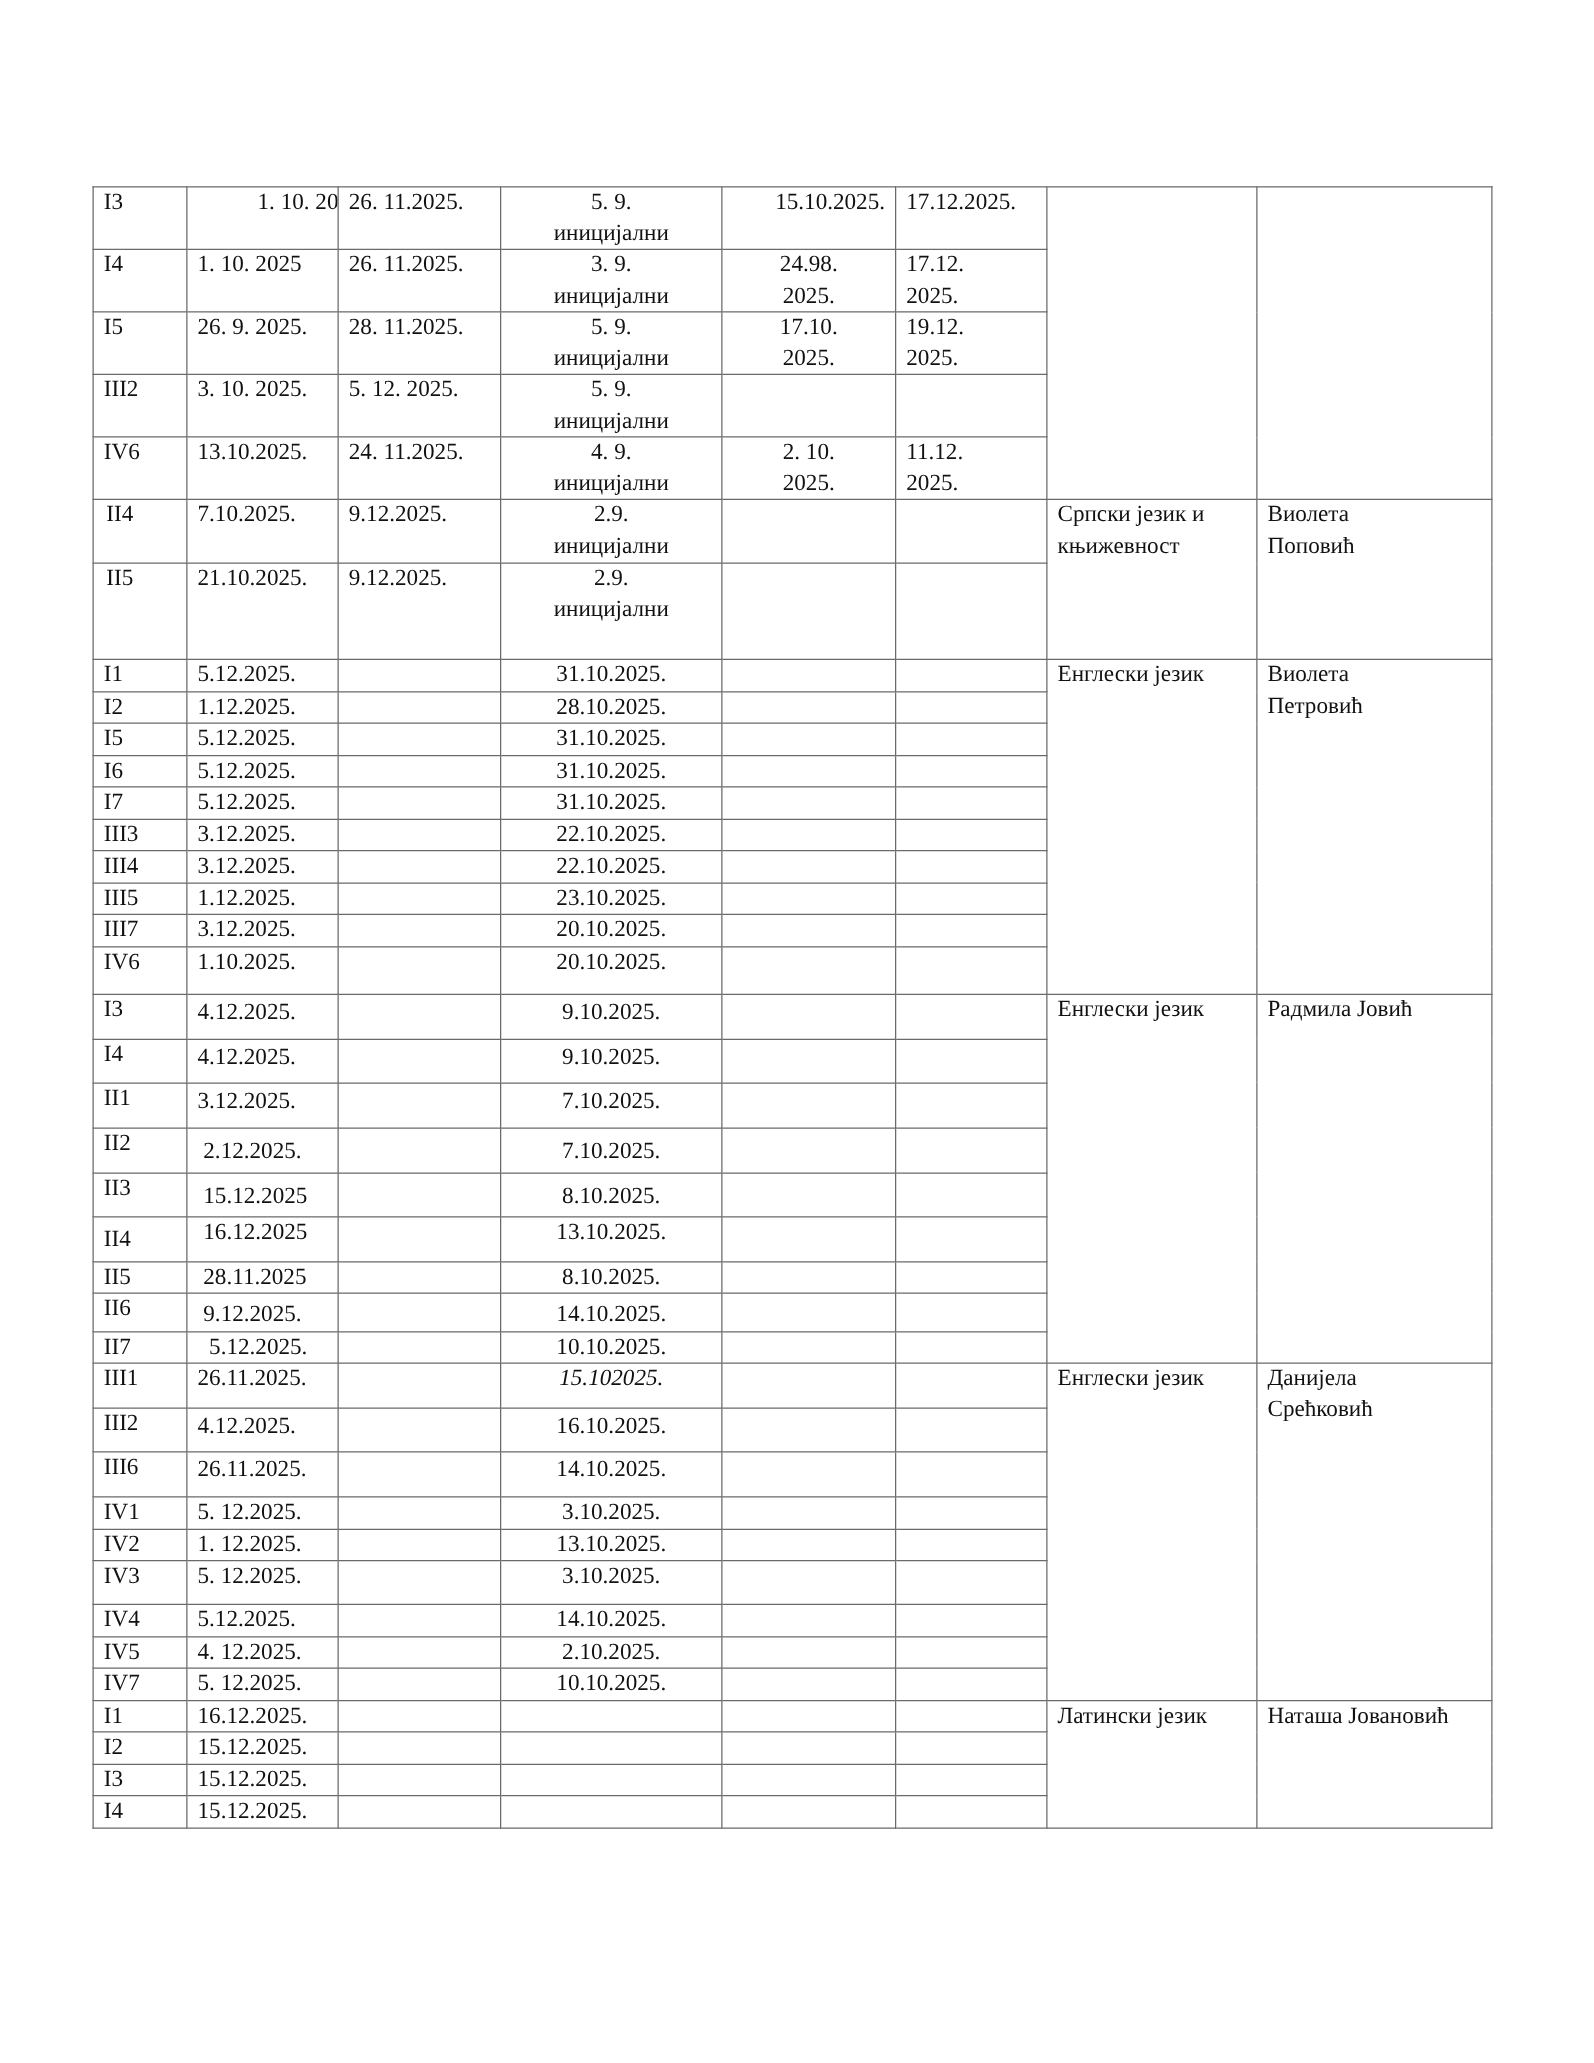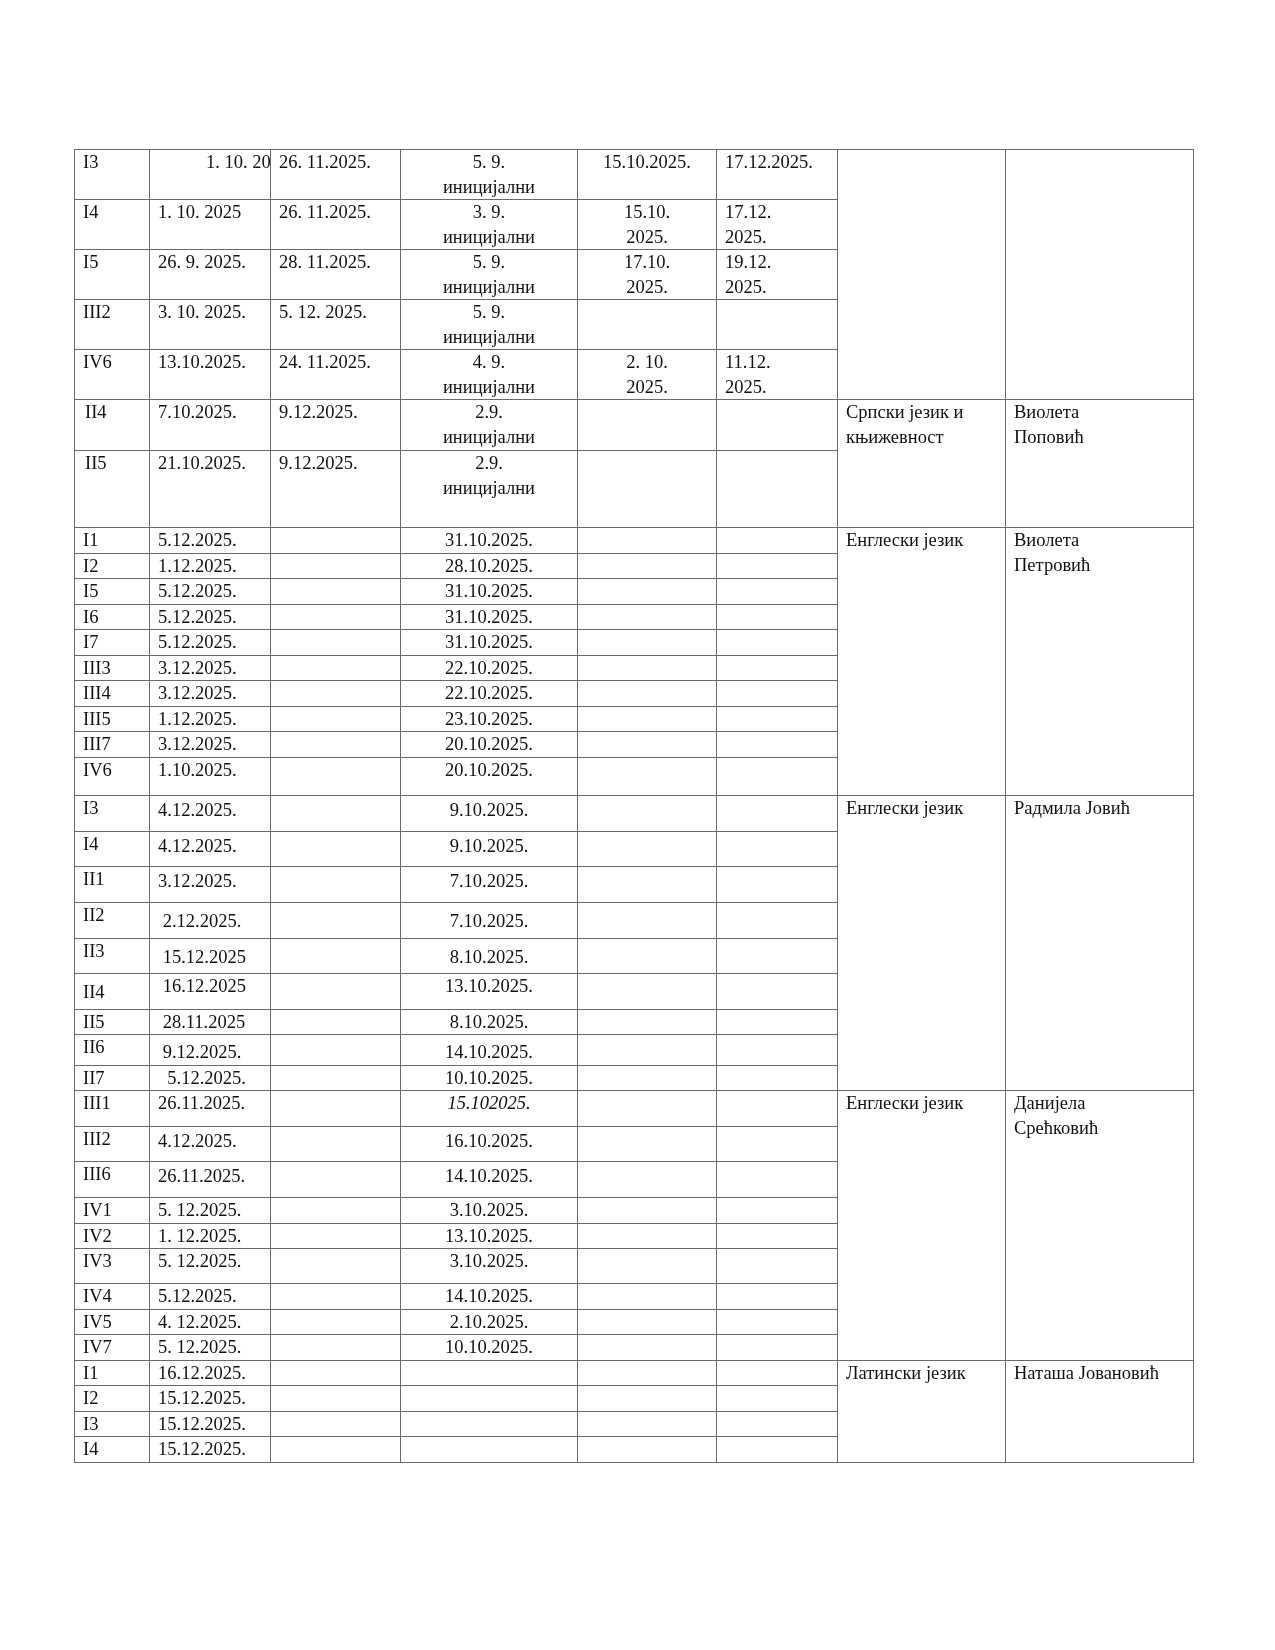--- a/index.html
+++ b/index.html
@@ -43,42 +43,42 @@
             <span class="line" style="white-space: pre; margin-left: 48px;">1. 10. 2025.</span>
           </td>
           <td class="c-left">
             <span class="line" style="white-space: pre;">26. 11.2025.</span>
           </td>
           <td class="c-center">
             <span class="line" style="white-space: pre;">5. 9.</span>
             <span class="line" style="white-space: pre;">иницијални</span>
           </td>
           <td class="c-center">
-            <span class="line" style="white-space: pre;">15.10.2025.</span>
+            <span class="line" style="white-space: pre; text-align: right;">15.10.2025.</span>
           </td>
           <td class="c-left">
             <span class="line" style="white-space: pre;">17.12.2025.</span>
           </td>
           <td class="merge" rowspan="5"></td>
           <td class="merge" rowspan="5"></td>
         </tr>
         <tr style="height: 50px;">
           <td class="c-class">I4</td>
           <td class="c-left">
             <span class="line" style="white-space: pre;">1. 10. 2025</span>
           </td>
           <td class="c-left">
             <span class="line" style="white-space: pre;">26. 11.2025.</span>
           </td>
           <td class="c-center">
             <span class="line" style="white-space: pre;">3. 9.</span>
             <span class="line" style="white-space: pre;">иницијални</span>
           </td>
           <td class="c-center">
-            <span class="line" style="white-space: pre;">15.10.</span>
+            <span class="line" style="white-space: pre;">24.98.</span>
             <span class="line" style="white-space: pre;">2025.</span>
           </td>
           <td class="c-left">
             <span class="line" style="white-space: pre;">17.12.</span>
             <span class="line" style="white-space: pre;">2025.</span>
           </td>
         </tr>
         <tr style="height: 50px;">
           <td class="c-class">I5</td>
           <td class="c-left">

